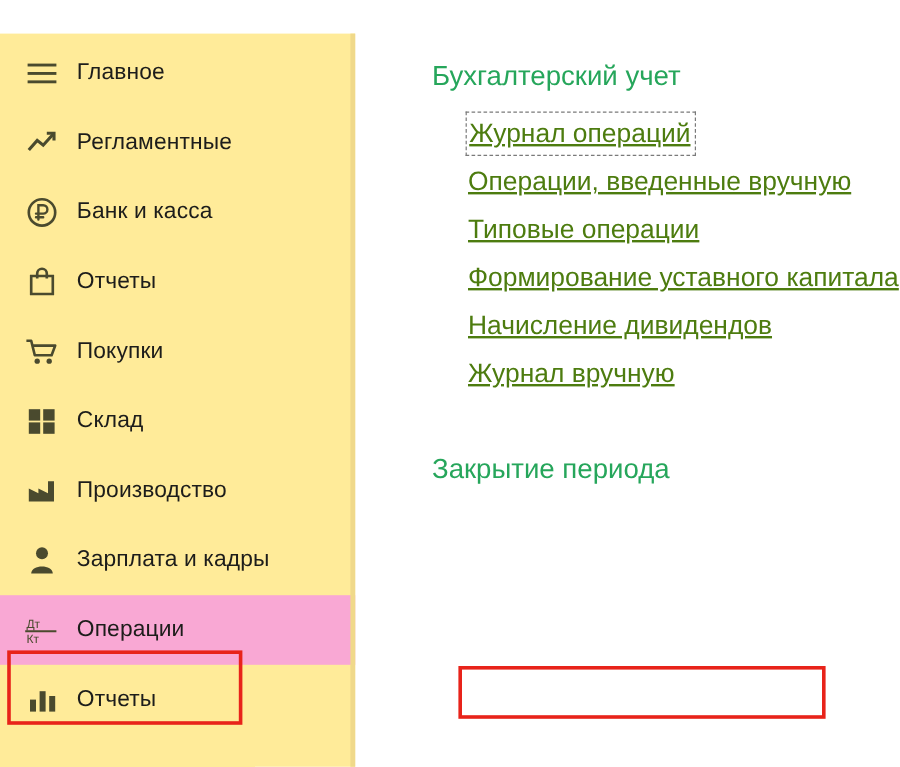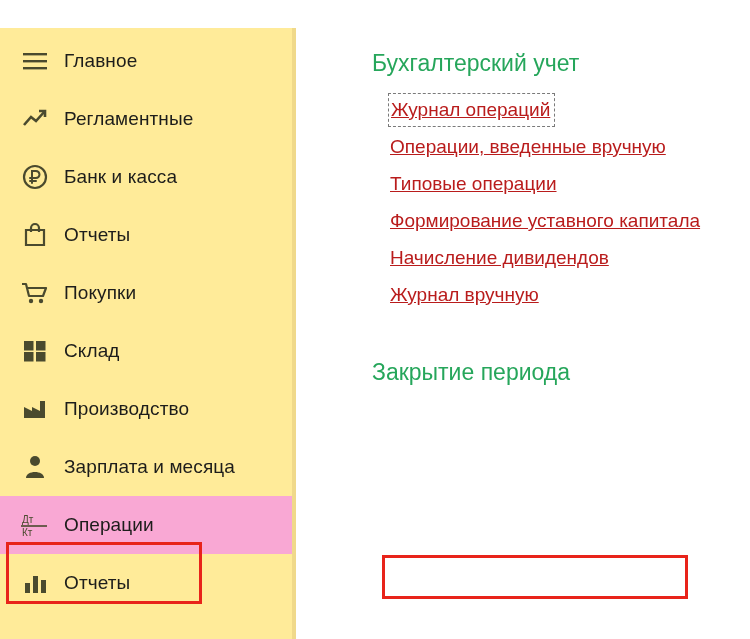--- a/index.html
+++ b/index.html
@@ -81,34 +81,34 @@
   
   .content {
     flex: 1;
     padding: 50px 0 0 64px;
     box-sizing: border-box;
     position: relative;
   }
   .section-title {
     color: #26a65b;
     font-size: 23px;
-    margin: 0 0 14px 12px;
+    margin: 0 0 14px 0;
     font-weight: normal;
   }
   .section-title.second {
     margin-top: 46px;
   }
   .link-list {
     list-style: none;
     margin: 0;
     padding: 0 0 0 30px;
   }
   .link-item {
-    font-size: 19px;
-    color: #b91c1c;
+    font-size: 22px;
+    color: #4d7c0f;
     line-height: 1;
     padding: 9px 0;
     display: inline-block;
   }
   .link-row {
     display: block;
   }
   .link-item.dashed {
     border: 1px dashed #7a7a7a;
     padding: 6px 4px 7px 2px;
@@ -208,21 +208,21 @@
     </div>
 
 
     <div class="nav-item">
       <span class="nav-icon">
         <svg width="22" height="26" viewBox="0 0 22 26">
           <circle cx="11" cy="7" r="5" fill="#4a4a2e"></circle>
           <path d="M2 24 C2 16 20 16 20 24 Z" fill="#4a4a2e"></path>
         </svg>
       </span>
-      <span class="nav-label">Зарплата и месяца</span>
+      <span class="nav-label">Зарплата и кадры</span>
     </div>
 
     <div class="nav-item selected">
       <span class="nav-icon">
         <svg width="30" height="28" viewBox="0 0 30 28">
           <text x="2" y="12" font-family="Liberation Sans, sans-serif" font-size="10" fill="#4a4a2e">Дт</text>
           <line x1="1" y1="15" x2="27" y2="15" stroke="#4a4a2e" stroke-width="1.6"></line>
           <text x="2" y="25" font-family="Liberation Sans, sans-serif" font-size="10" fill="#4a4a2e">Кт</text>
         </svg>
       </span>

